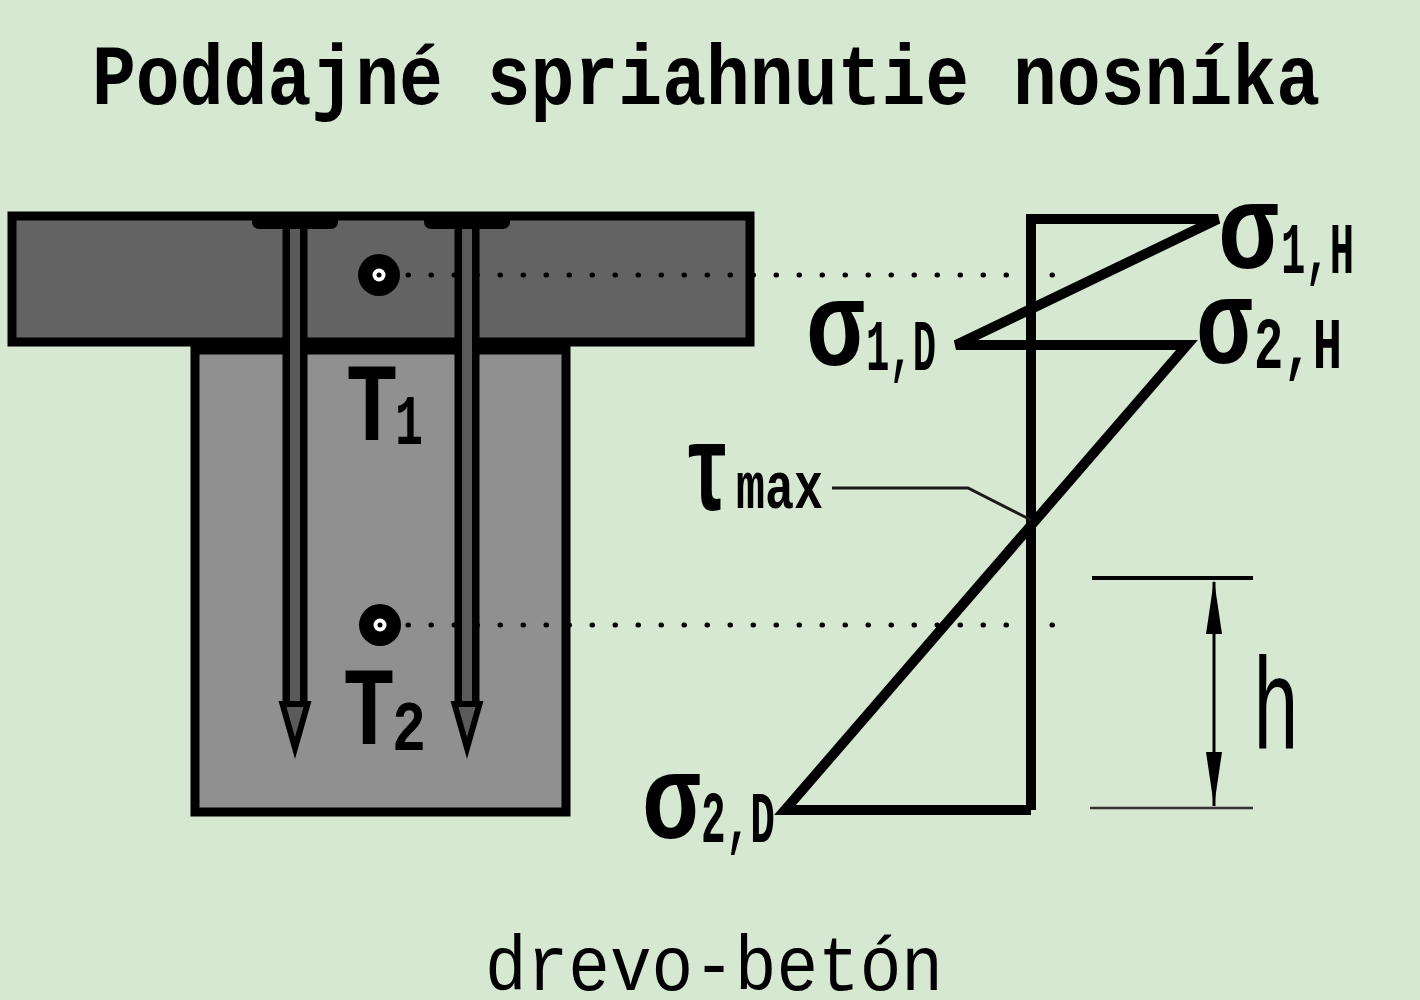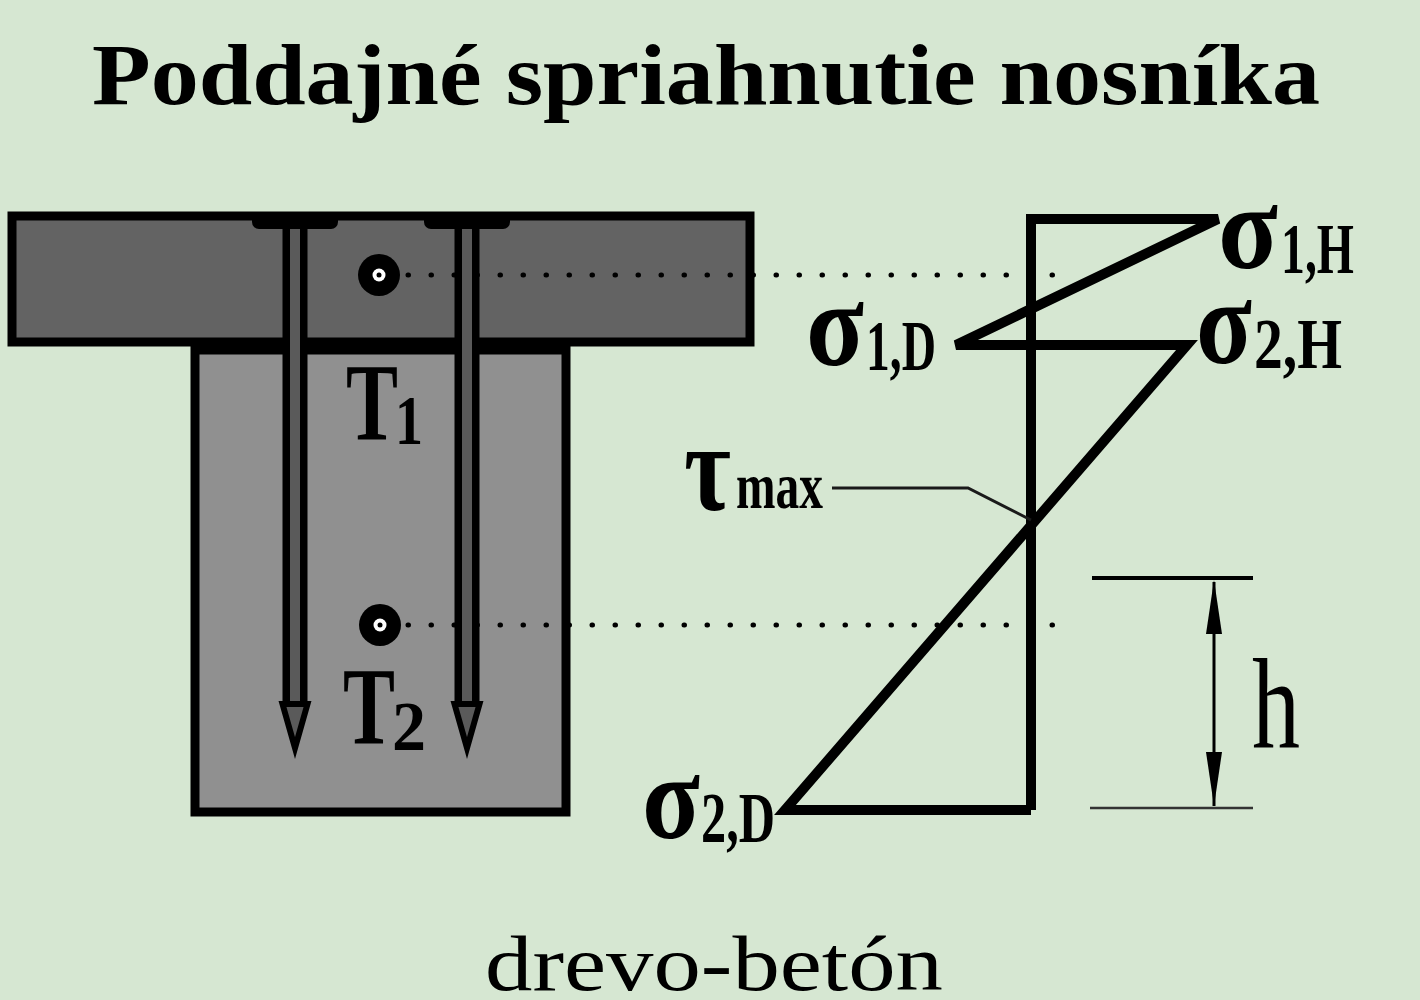--- a/index.html
+++ b/index.html
@@ -1,17 +1,17 @@
 <!DOCTYPE html>
 <html><head>
 <meta charset="utf-8">
 <style>
   html,body{margin:0;padding:0;background:#ffffff;}
   #canvas{position:relative;width:1420px;height:1000px;overflow:hidden;
-          font-family:Liberation Serif, serif;}
+          font-family:Liberation Mono, monospace;}
   svg{display:block}
   text{fill:#000;}
   .b{font-weight:bold;}
 </style>
 </head>
 <body>
 
 <div id="canvas">
 <svg width="1420" height="1000" viewBox="0 0 1420 1000">
 

